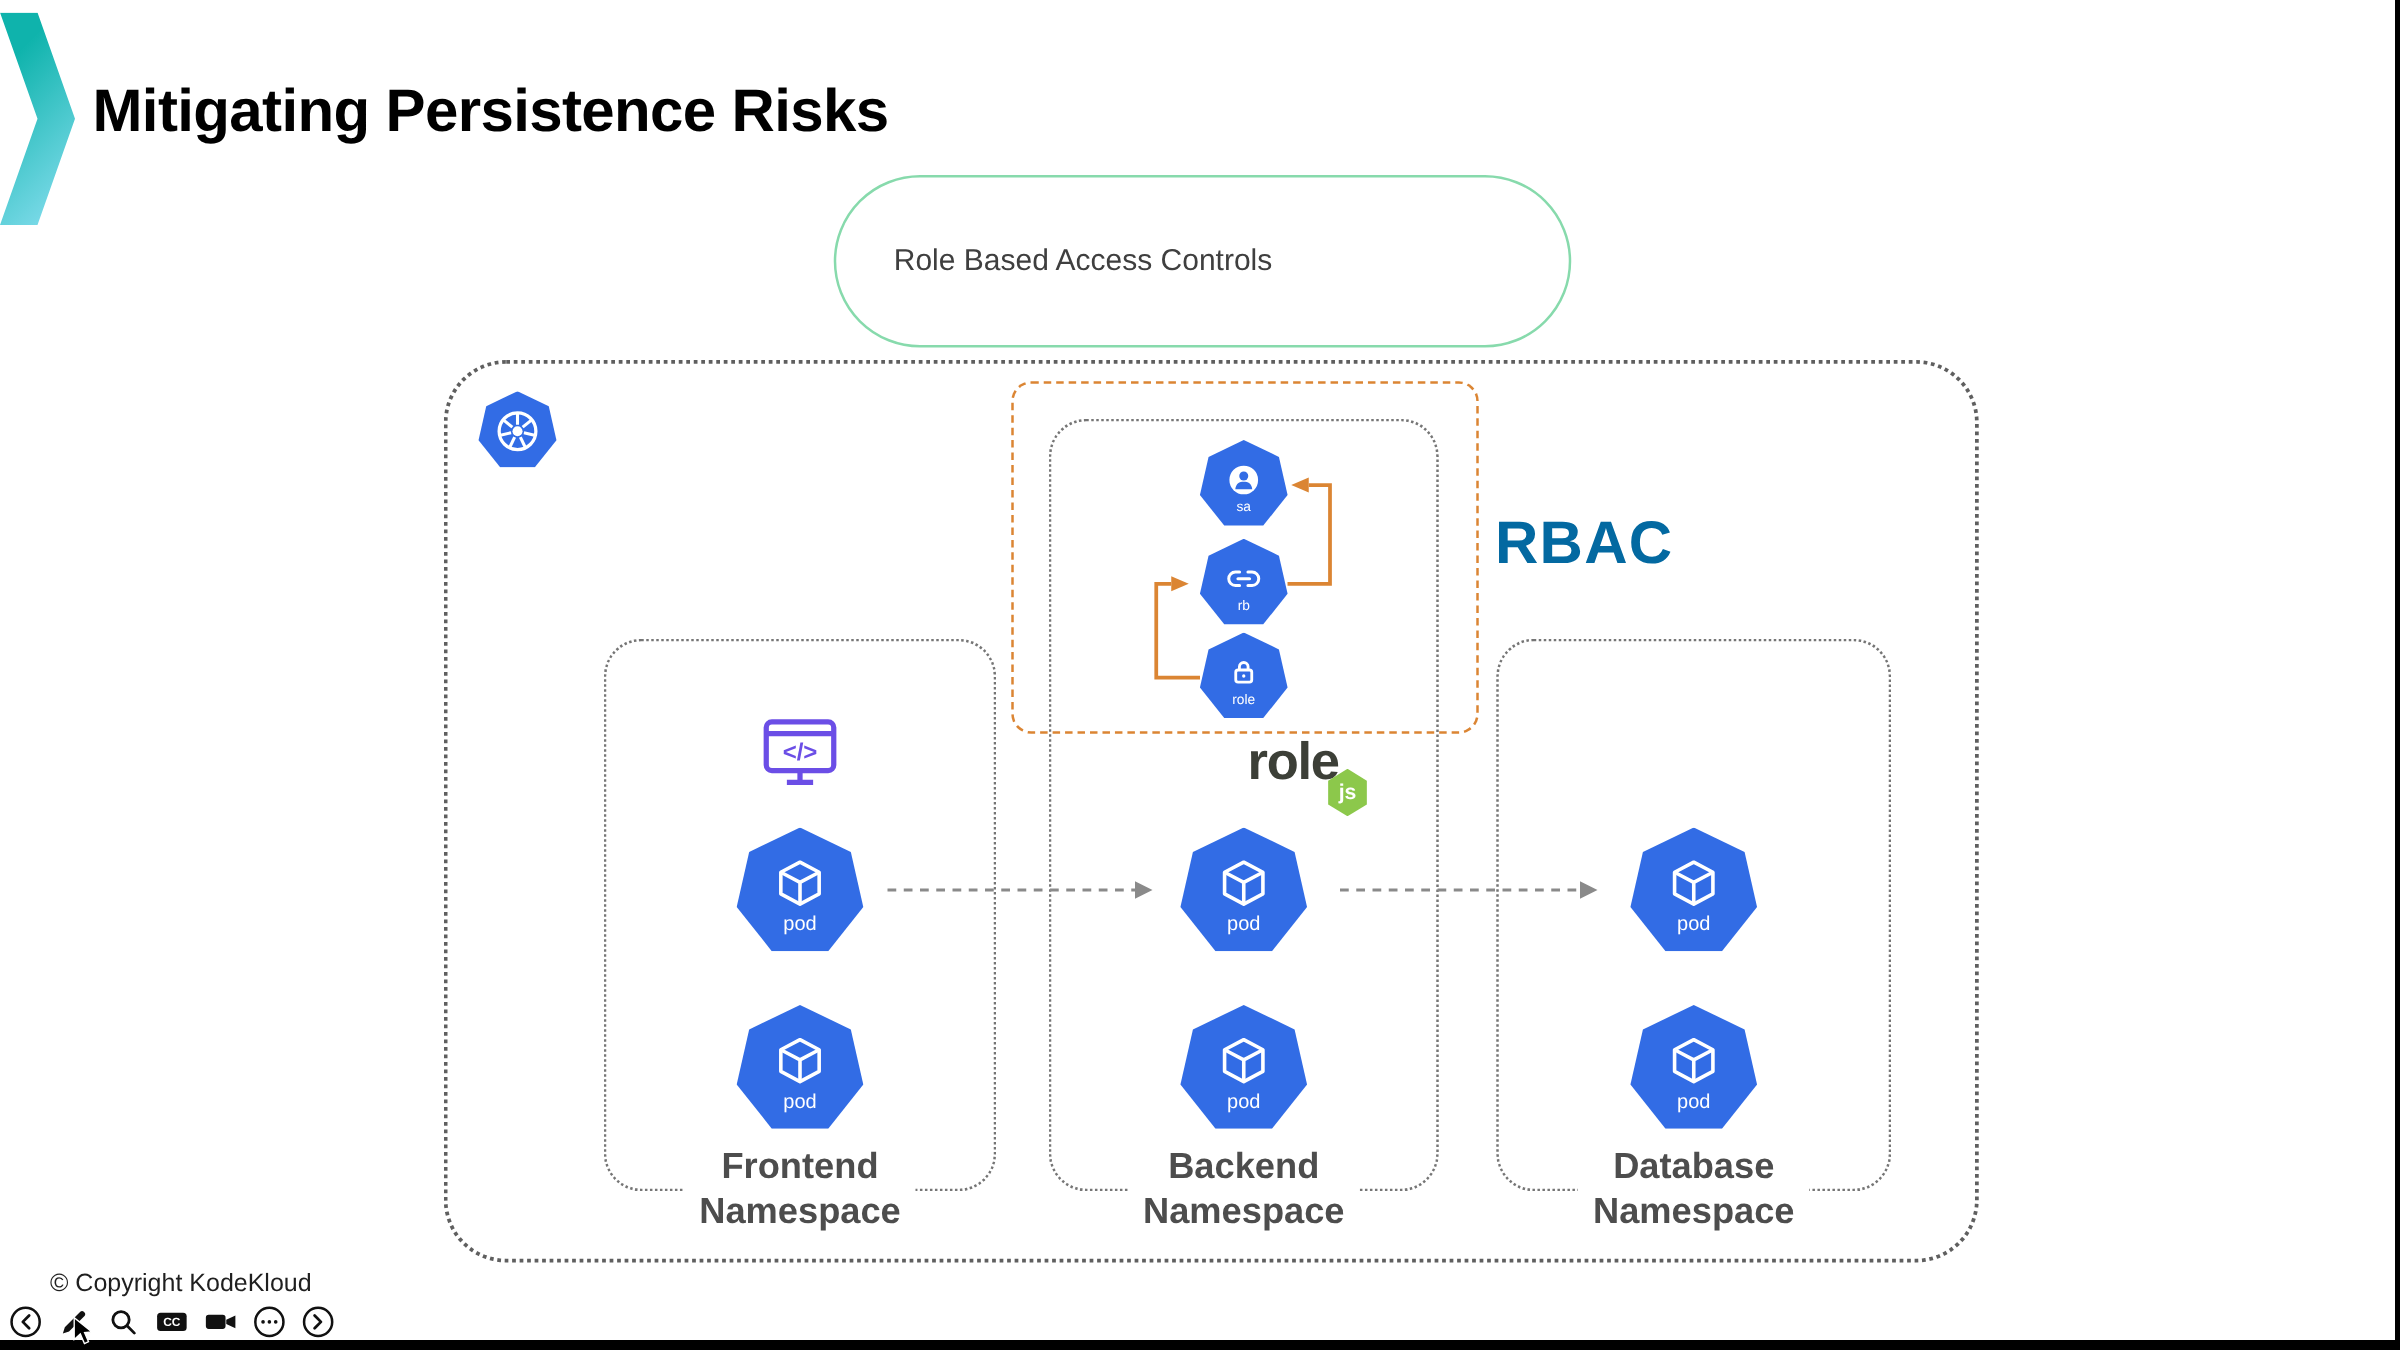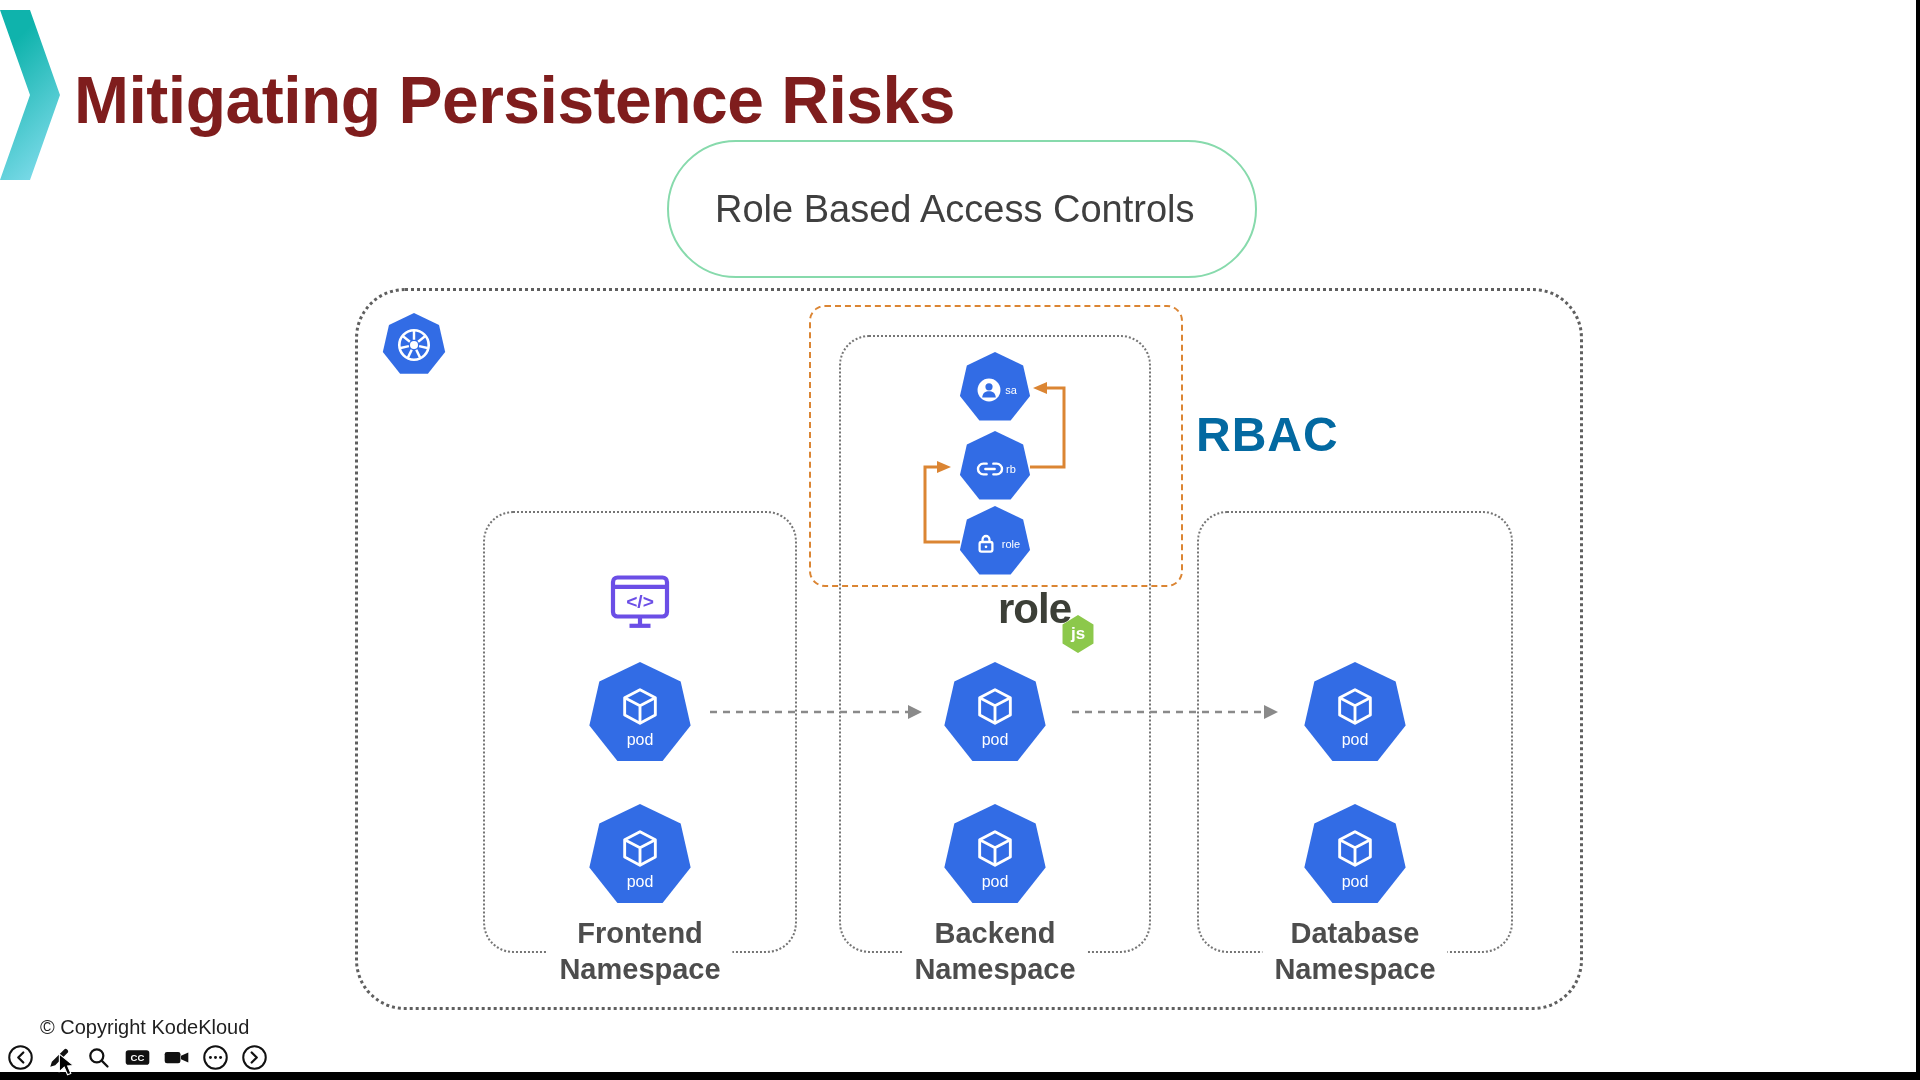--- a/index.html
+++ b/index.html
@@ -9,35 +9,35 @@
     font-family:"Liberation Sans", sans-serif;
   }
   
   .chevron{
     position:absolute;left:0;top:10px;width:60px;height:170px;
     background:linear-gradient(135deg,#0fb3ac 20%,#8ce0f2 100%);
     clip-path:polygon(0% 0%,50% 0%,100% 50%,50% 100%,0% 100%,50% 50%);
   }
   .title{
     position:absolute;left:74px;top:62px;margin:0;
-    font-size:66px;font-weight:700;color:#7f1d1d;letter-spacing:-0.5px;
+    font-size:48px;font-weight:700;color:#000000;letter-spacing:-0.5px;
   }
   
   .pill{
     position:absolute;left:667px;top:140px;width:590px;height:138px;
     border:2px solid #87daac;border-radius:70px;background:#fff;
     display:flex;align-items:center;box-sizing:border-box;
   }
   .pill-num{
     width:112px;height:112px;border-radius:50%;margin-left:12px;flex:0 0 auto;
     background:linear-gradient(115deg,#33b27b 5%,#98eac4 95%);
     color:#fff;font-size:33px;font-weight:700;
     display:flex;align-items:center;justify-content:center;
   }
-  .pill-label{margin-left:46px;font-size:38px;color:#3f3f3f;}
+  .pill-label{margin-left:46px;font-size:24px;color:#3f3f3f;}
   
   .cluster{
     position:absolute;left:355px;top:288px;width:1228px;height:722px;
     border:3px dotted #5f5f5f;border-radius:50px;box-sizing:border-box;
   }
   .ns-box{
     position:absolute;border:2px dotted #757575;border-radius:30px;box-sizing:border-box;
   }
   .ns-frontend{left:125px;top:220px;width:314px;height:442px;}
   .ns-backend{left:481px;top:44px;width:312px;height:618px;}
@@ -64,21 +64,21 @@
   }
   .pod{
     position:absolute;width:104px;height:104px;background:#326ce5;
     display:flex;flex-direction:column;align-items:center;justify-content:center;
     padding-top:4px;box-sizing:border-box;
   }
   .pod svg{width:46px;height:46px;}
   .pod-text{color:#fff;font-size:16px;line-height:1;margin-top:2px;}
   .mini{
     position:absolute;width:72px;height:72px;background:#326ce5;
-    display:flex;flex-direction:row;align-items:center;justify-content:center;
+    display:flex;flex-direction:column;align-items:center;justify-content:center;
     padding-top:3px;box-sizing:border-box;
   }
   .mini svg{width:32px;height:32px;}
   .mini-text{color:#fff;font-size:11px;line-height:1;margin-top:1px;}
   
   .web-icon{position:absolute;left:246px;top:276px;width:72px;height:72px;}
   .node-logo{position:absolute;left:640px;top:294px;width:160px;height:70px;}
   .node-word{font-size:42px;font-weight:700;color:#3c3f37;letter-spacing:-1px;}
   .node-hex{
     position:absolute;left:62px;top:30px;width:36px;height:38px;background:#8cc84b;

